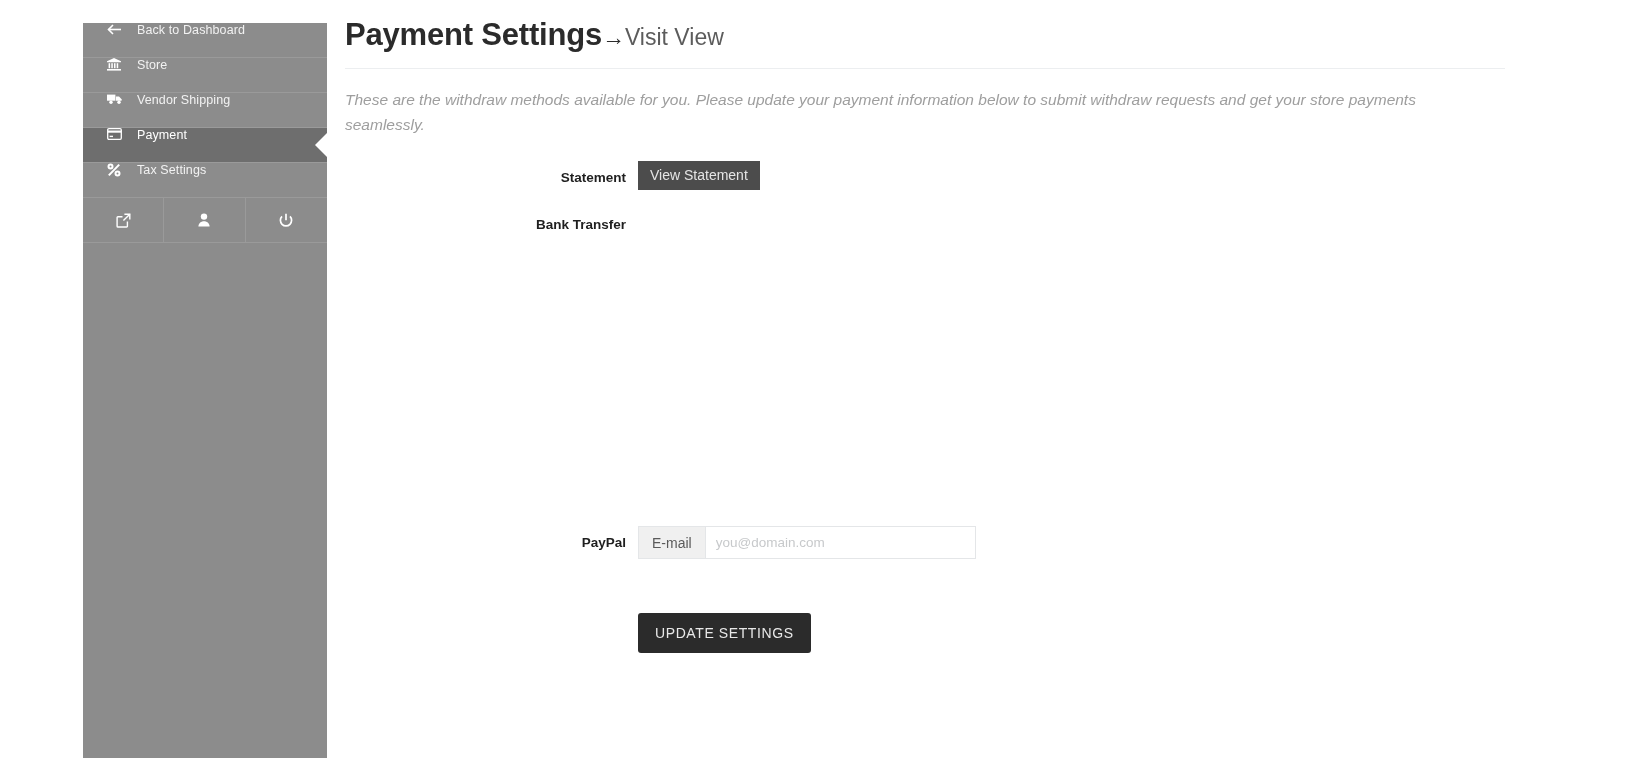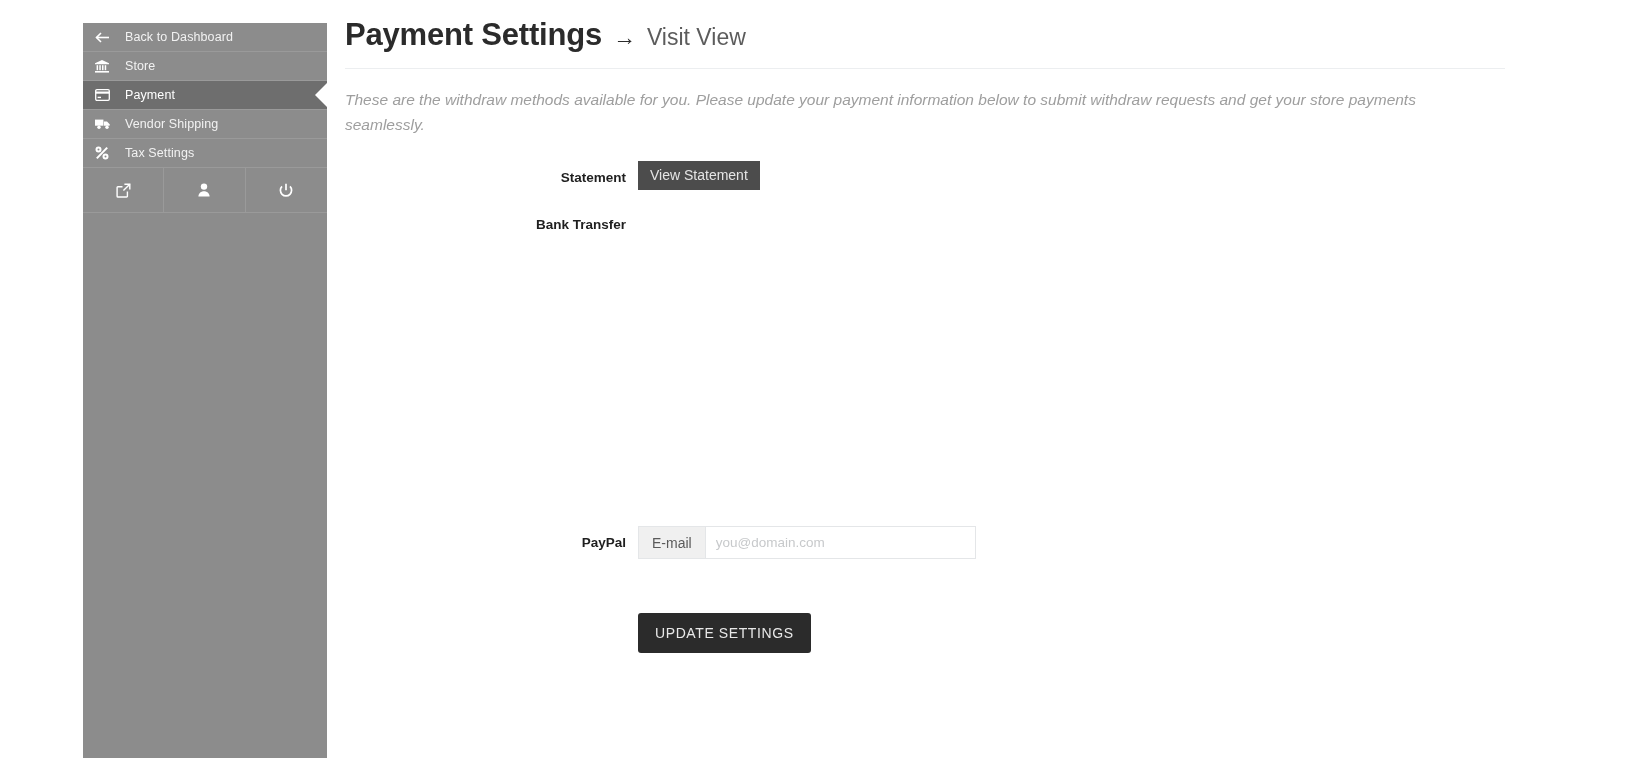--- a/index.html
+++ b/index.html
@@ -26,23 +26,23 @@
     left: 83px;
     top: 23px;
     width: 244px;
     height: 735px;
     background: #8c8c8c;
   }
 
   .nav-item {
     position: relative;
     display: flex;
-    align-items: center;
-    height: 29px;
-    padding-left: 12px;
+    align-items: flex-start;
+    height: 35px;
+    padding-left: 24px;
     border-bottom: 1px solid #9a9a9a;
     color: #f2f2f2;
     font-size: 12.5px;
     cursor: pointer;
     user-select: none;
   }
   .nav-item.active {
     background: #6e6e6e;
     color: #ffffff;
   }
@@ -93,21 +93,21 @@
   .main {
     position: absolute;
     left: 345px;
     top: 18px;
     width: 1250px;
   }
 
   .page-head {
     display: flex;
     align-items: baseline;
-    gap: 11px;
+    gap: 0;
     padding-bottom: 16px;
     border-bottom: 1px solid #eceef0;
     width: 1160px;
   }
   .page-title {
     font-size: 31px;
     font-weight: bold;
     color: #2b2b2b;
     letter-spacing: -.2px;
     line-height: 1.1;
@@ -272,42 +272,42 @@
           <rect x="1.6" y="5.2" width="1.5" height="5"></rect>
           <rect x="4.3" y="5.2" width="1.5" height="5"></rect>
           <rect x="7" y="5.2" width="1.5" height="5"></rect>
           <rect x="9.7" y="5.2" width="1.5" height="5"></rect>
           <rect x="0" y="11" width="14" height="1.6"></rect>
         </svg>
       </span>
       <span class="nav-label">Store</span>
     </div>
 
-    <div class="nav-item active">
-      <span class="nav-icon">
-        <svg width="15" height="12" viewBox="0 0 15 12" fill="none" stroke="currentColor" stroke-width="1.3">
-          <rect x="0.7" y="0.7" width="13.6" height="10.6" rx="1.2"></rect>
-          <path d="M0.7 3.6h13.6" stroke-width="2.2"></path>
-          <path d="M2.6 8.4h3.4" stroke-width="1.4"></path>
-        </svg>
-      </span>
-      <span class="nav-label">Payment</span>
-      <span class="active-pointer"></span>
-    </div>
-
     <div class="nav-item">
       <span class="nav-icon">
         <svg width="16" height="12" viewBox="0 0 16 12" fill="currentColor">
           <path d="M0 1.6h8.4v6.1H0z"></path>
           <path d="M8.9 3.6h3.1l2.6 2.6v1.5H8.9z"></path>
           <circle cx="4" cy="9.3" r="1.7"></circle>
           <circle cx="12" cy="9.3" r="1.7"></circle>
         </svg>
       </span>
       <span class="nav-label">Vendor Shipping</span>
+    </div>
+
+    <div class="nav-item active">
+      <span class="nav-icon">
+        <svg width="15" height="12" viewBox="0 0 15 12" fill="none" stroke="currentColor" stroke-width="1.3">
+          <rect x="0.7" y="0.7" width="13.6" height="10.6" rx="1.2"></rect>
+          <path d="M0.7 3.6h13.6" stroke-width="2.2"></path>
+          <path d="M2.6 8.4h3.4" stroke-width="1.4"></path>
+        </svg>
+      </span>
+      <span class="nav-label">Payment</span>
+      <span class="active-pointer"></span>
     </div>
 
     <div class="nav-item">
       <span class="nav-icon">
         <svg width="14" height="14" viewBox="0 0 14 14" fill="none" stroke="currentColor" stroke-width="2">
           <path d="M12.2 1.6L1.8 12.4"></path>
           <circle cx="3.5" cy="3.5" r="2"></circle>
           <circle cx="10.5" cy="10.5" r="2"></circle>
         </svg>
       </span>

